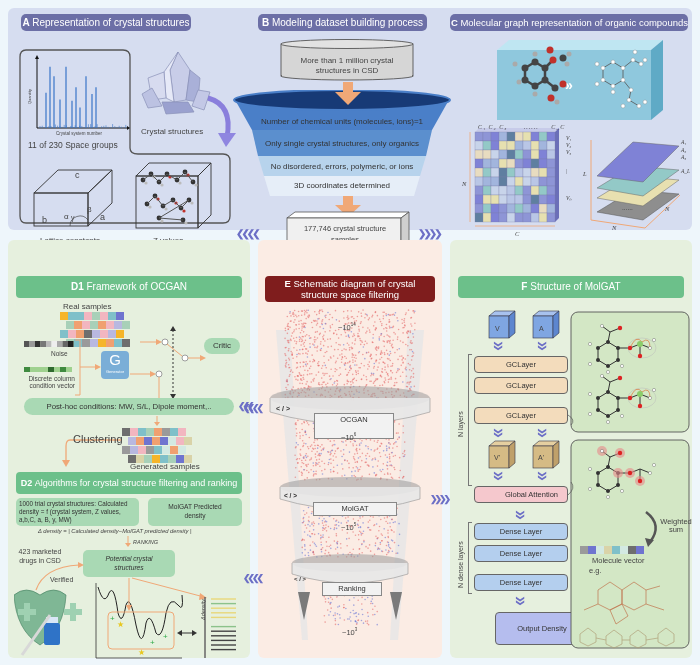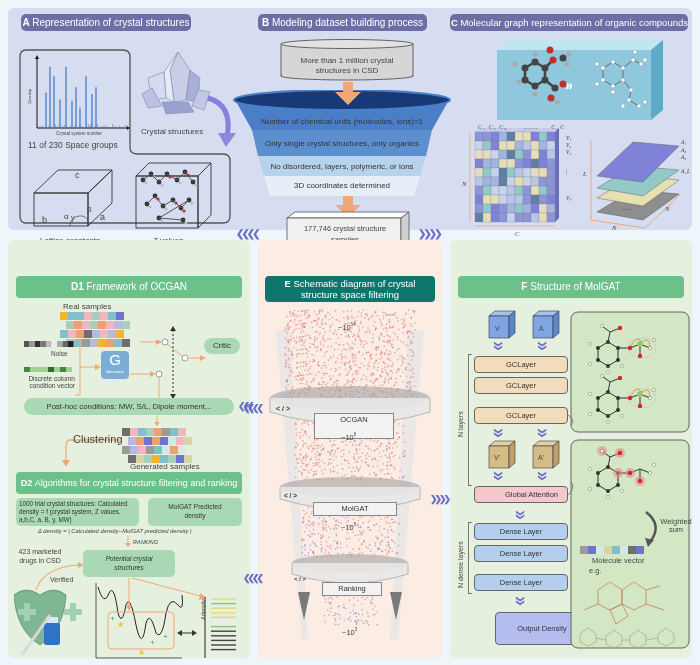--- a/index.html
+++ b/index.html
@@ -4,21 +4,21 @@
 <style>
   * { box-sizing: border-box; margin: 0; padding: 0; }
   body { width: 700px; height: 665px; background: #eef6fb; font-family: "Liberation Sans", sans-serif; position: relative; overflow: hidden; color: #333; }
   .abs { position: absolute; }
   .panel-top { left: 8px; top: 8px; width: 684px; height: 222px; background: #d6ddf0; border-radius: 6px; }
   .panel-d { left: 8px; top: 240px; width: 242px; height: 418px; background: #e6f0de; border-radius: 6px; }
   .panel-e { left: 258px; top: 240px; width: 184px; height: 418px; background: #fbece4; border-radius: 6px; }
   .panel-f { left: 450px; top: 240px; width: 242px; height: 418px; background: #e6f0de; border-radius: 6px; }
   .hdr-purple { background: #6c6fa6; color: #fff; font-size: 10px; font-weight: bold; border-radius: 5px; text-align: center; line-height: 17px; height: 17px; white-space: nowrap; }
   .hdr-green { background: #6cc08a; color: #fff; font-size: 10px; font-weight: bold; border-radius: 4px; text-align: center; line-height: 22px; height: 22px; white-space: nowrap; }
-  .hdr-red { background: #0f766e; color: #fff; font-size: 9.5px; font-weight: bold; border-radius: 4px; text-align: center; line-height: 11px; padding: 2px 4px; }
+  .hdr-red { background: #7f1d1d; color: #fff; font-size: 9.5px; font-weight: bold; border-radius: 4px; text-align: center; line-height: 11px; padding: 2px 4px; }
   .lbl { font-size: 8px; color: #444; white-space: nowrap; }
   .lbl-s { font-size: 6.5px; color: #444; white-space: nowrap; }
   .funnel-layer { position: absolute; text-align: center; font-size: 8px; line-height: 20px; color: #333; }
   .greenbox { background: #a9d9b4; border-radius: 5px; font-size: 7px; color: #333; }
   .layer { position: absolute; border: 1px solid #666; border-radius: 4px; text-align: center; font-size: 7.5px; color: #333; }
   .gcl { background: #f3dcbc; }
   .dense { background: #b4cfee; }
   .glob { background: #f5c8cd; }
   .outd { background: #b5bdee; }
   .chev { color: #6c6fc6; font-size: 10px; letter-spacing: -3px; font-weight: bold; white-space: nowrap; }
@@ -200,21 +200,21 @@
   <polygon points="26,66 194,66 188,86 32,86" fill="#b7d3ec"></polygon>
   <polygon points="32,86 188,86 182,106 38,106" fill="#e6eef8"></polygon>
   <ellipse cx="110" cy="10" rx="108" ry="10" fill="#173a76" stroke="#4a7fc8" stroke-width="2"></ellipse>
 </svg>
 <svg class="abs" style="left:335px;top:82px;" width="26" height="24">
   <rect x="8" y="0" width="10" height="10" fill="#f0a877"></rect>
   <polygon points="0,10 26,10 13,23" fill="#f0a877"></polygon>
 </svg>
 <div class="funnel-layer" style="left:252px;top:112px;width:180px;">Number of chemical units (molecules, ions)=1</div>
 <div class="funnel-layer" style="left:256px;top:134px;width:172px;">Only single crystal structures, only organics</div>
-<div class="funnel-layer" style="left:262px;top:157px;width:160px;">No disordered, layers, polymeric, or ions</div>
+<div class="funnel-layer" style="left:262px;top:157px;width:160px;">No disordered, errors, polymeric, or ions</div>
 <div class="funnel-layer" style="left:268px;top:176px;width:148px;">3D coordinates determined</div>
 <svg class="abs" style="left:335px;top:196px;" width="26" height="22">
   <rect x="8" y="0" width="10" height="9" fill="#f0a877"></rect>
   <polygon points="0,9 26,9 13,21" fill="#f0a877"></polygon>
 </svg>
 
 <svg class="abs" style="left:285px;top:210px;" width="126" height="50">
   <polygon points="2,8 10,2 124,2 116,8" fill="#fff" stroke="#555" stroke-width="0.8"></polygon>
   <rect x="2" y="8" width="114" height="40" fill="#f0f0f0" stroke="#555" stroke-width="0.8"></rect>
   <polygon points="116,8 124,2 124,42 116,48" fill="#cfcfcf" stroke="#555" stroke-width="0.8"></polygon>

